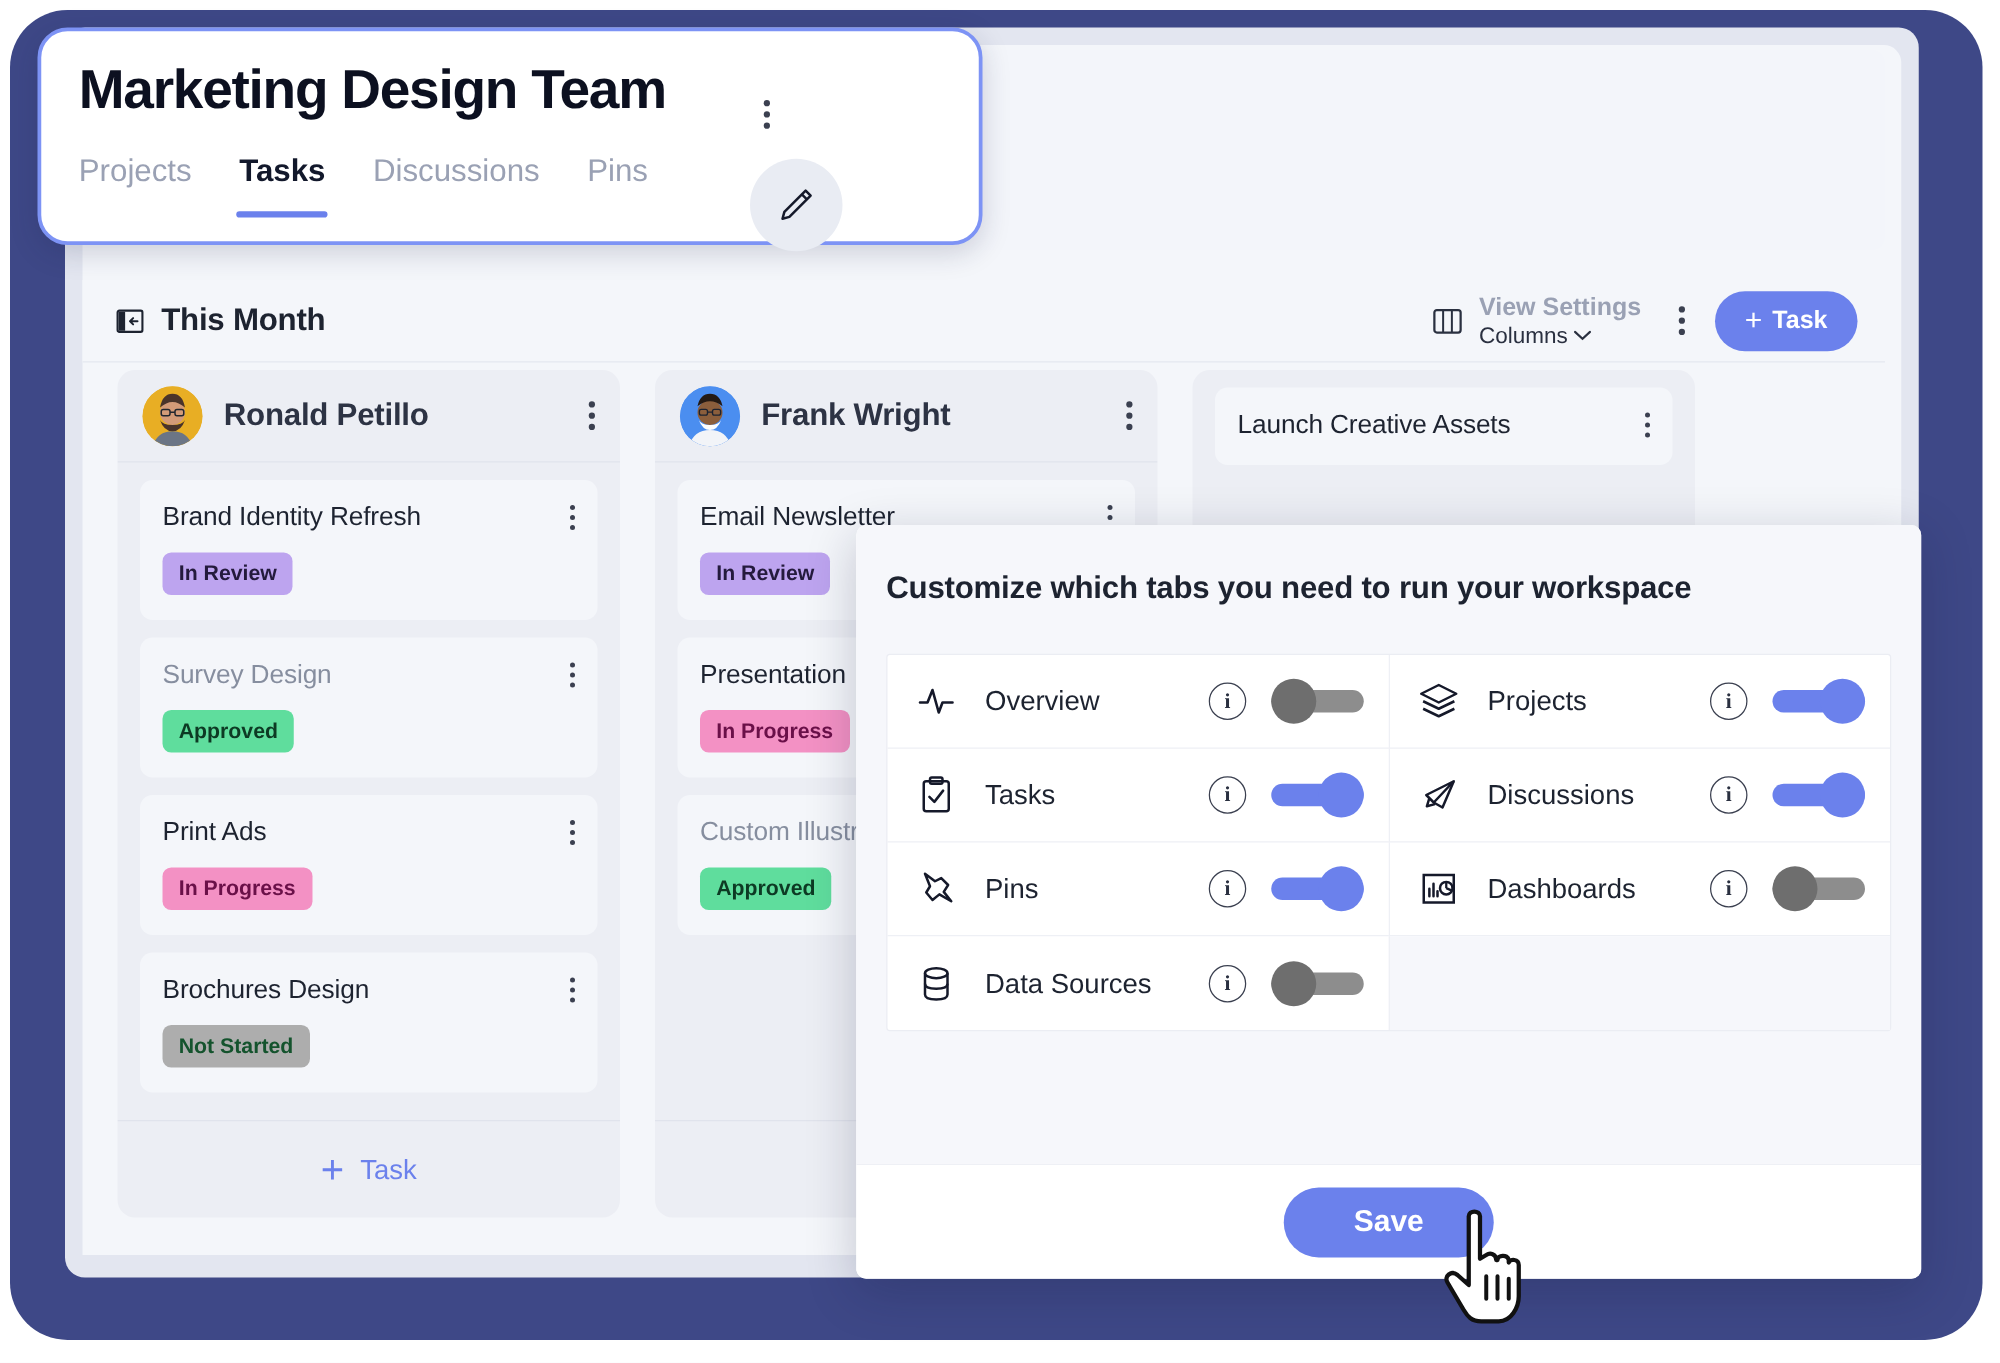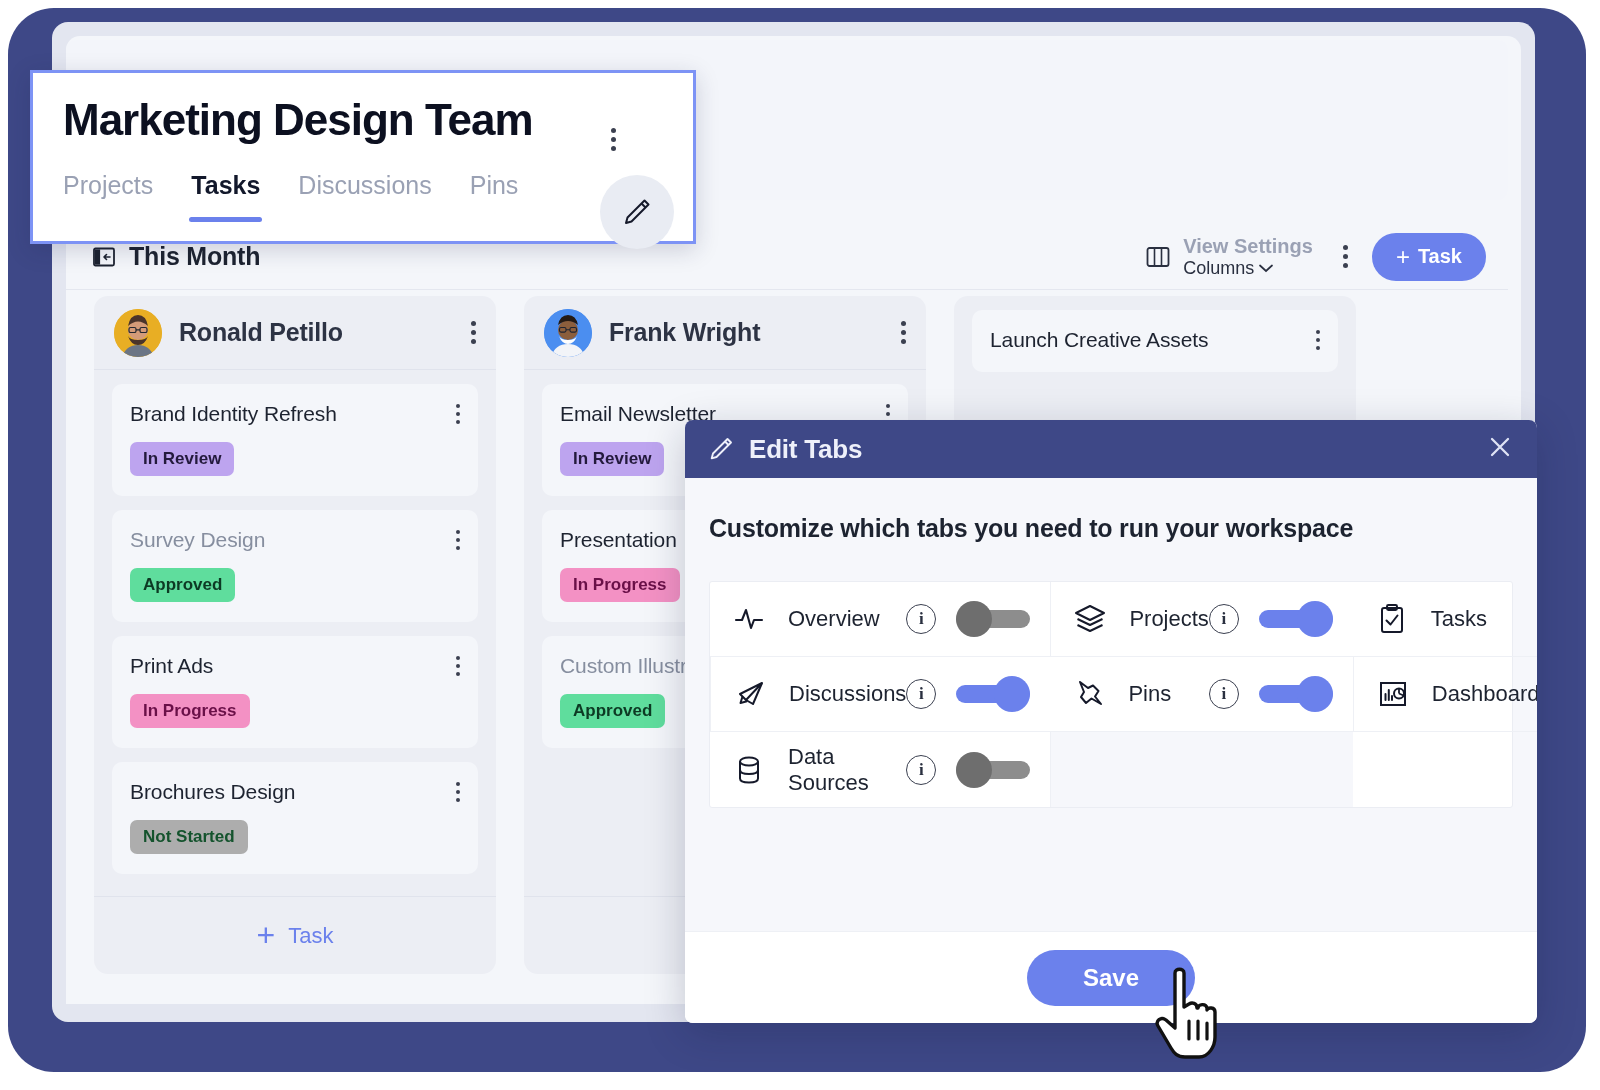--- a/index.html
+++ b/index.html
@@ -157,27 +157,26 @@
 
   
   .kebab { display: flex; flex-direction: column; gap: 4px; align-items: center; cursor: pointer; }
   .kebab i { width: 4px; height: 4px; border-radius: 50%; background: #3b4050; display: block; }
   .kebab.lg i { width: 5px; height: 5px; }
 
   
   .hdr-card {
     position: absolute;
     left: 30px; top: 22px;
-    width: 666px; height: 174px;
+    width: 756px; height: 174px;
     background: #ffffff;
     border: 3px solid #7d93f5;
-    border-radius: 0;
+    border-radius: 24px;
     box-shadow: 0 6px 22px rgba(30,36,70,0.18);
     z-index: 30;
-    margin-top: 48px;
   }
   .hdr-title {
     position: absolute; left: 30px; top: 22px;
     font-size: 44px; font-weight: 700; color: #0c1020;
     letter-spacing: -1px;
   }
   .hdr-kebab { position: absolute; left: 578px; top: 55px; }
   .hdr-tabs {
     position: absolute; left: 30px; top: 98px;
     display: flex; align-items: center; gap: 0px;
@@ -232,21 +231,21 @@
     font-size: 25px; font-weight: 700; color: #1d2330;
     letter-spacing: -0.2px;
     margin-left: 0px;
   }
   .grid {
     margin-top: 38px;
     background: #ffffff;
     border: 1px solid #ebedf3;
     border-radius: 3px;
     display: grid;
-    grid-template-columns: 1fr 1fr 1fr;
+    grid-template-columns: 1fr 1fr;
   }
   .tabrow {
     height: 75px;
     display: flex; align-items: center;
     padding: 0 20px 0 22px;
     border-bottom: 1px solid #eef0f5;
     cursor: pointer;
   }
   .tabrow.borderleft { border-left: 1px solid #eef0f5; }
   .tabrow.nobot { border-bottom: none; }
@@ -509,32 +508,20 @@
     </div>
     <span class="hdr-pencil">
       <svg width="34" height="34" viewBox="0 0 34 34">
         <path d="M24.5 5.5 l4 4 -17 17 -5.5 1.5 1.5 -5.5 z" fill="none" stroke="#15192a" stroke-width="2" stroke-linejoin="round"></path>
         <path d="M21.5 8.5 l4 4" fill="none" stroke="#15192a" stroke-width="2"></path>
       </svg>
     </span>
   </div>
 
   <div class="modal">
-    <div class="modal-head">
-      <svg width="28" height="28" viewBox="0 0 28 28">
-        <path d="M20.5 4 l3.5 3.5 -14.5 14.5 -4.8 1.3 1.3 -4.8 z" fill="none" stroke="#eef0fa" stroke-width="1.9" stroke-linejoin="round"></path>
-        <path d="M18 6.5 l3.5 3.5" fill="none" stroke="#eef0fa" stroke-width="1.9"></path>
-      </svg>
-      <span class="modal-head-title">Edit Tabs</span>
-      <span class="modal-x">
-        <svg width="30" height="30" viewBox="0 0 30 30">
-          <path d="M7 7 L23 23 M23 7 L7 23" stroke="#dfe3f5" stroke-width="2.3" stroke-linecap="round"></path>
-        </svg>
-      </span>
-    </div>
 
     <div class="modal-body">
       <span class="modal-sub">Customize which tabs you need to run your workspace</span>
 
       <div class="grid">
 
         <div class="tabrow">
           <span class="tr-icon">
             <svg width="32" height="32" viewBox="0 0 32 32">
               <path d="M3 17 H9 L13 7 L18 25 L21 17 H29" fill="none" stroke="#15192a" stroke-width="2.1" stroke-linecap="round" stroke-linejoin="round"></path>

